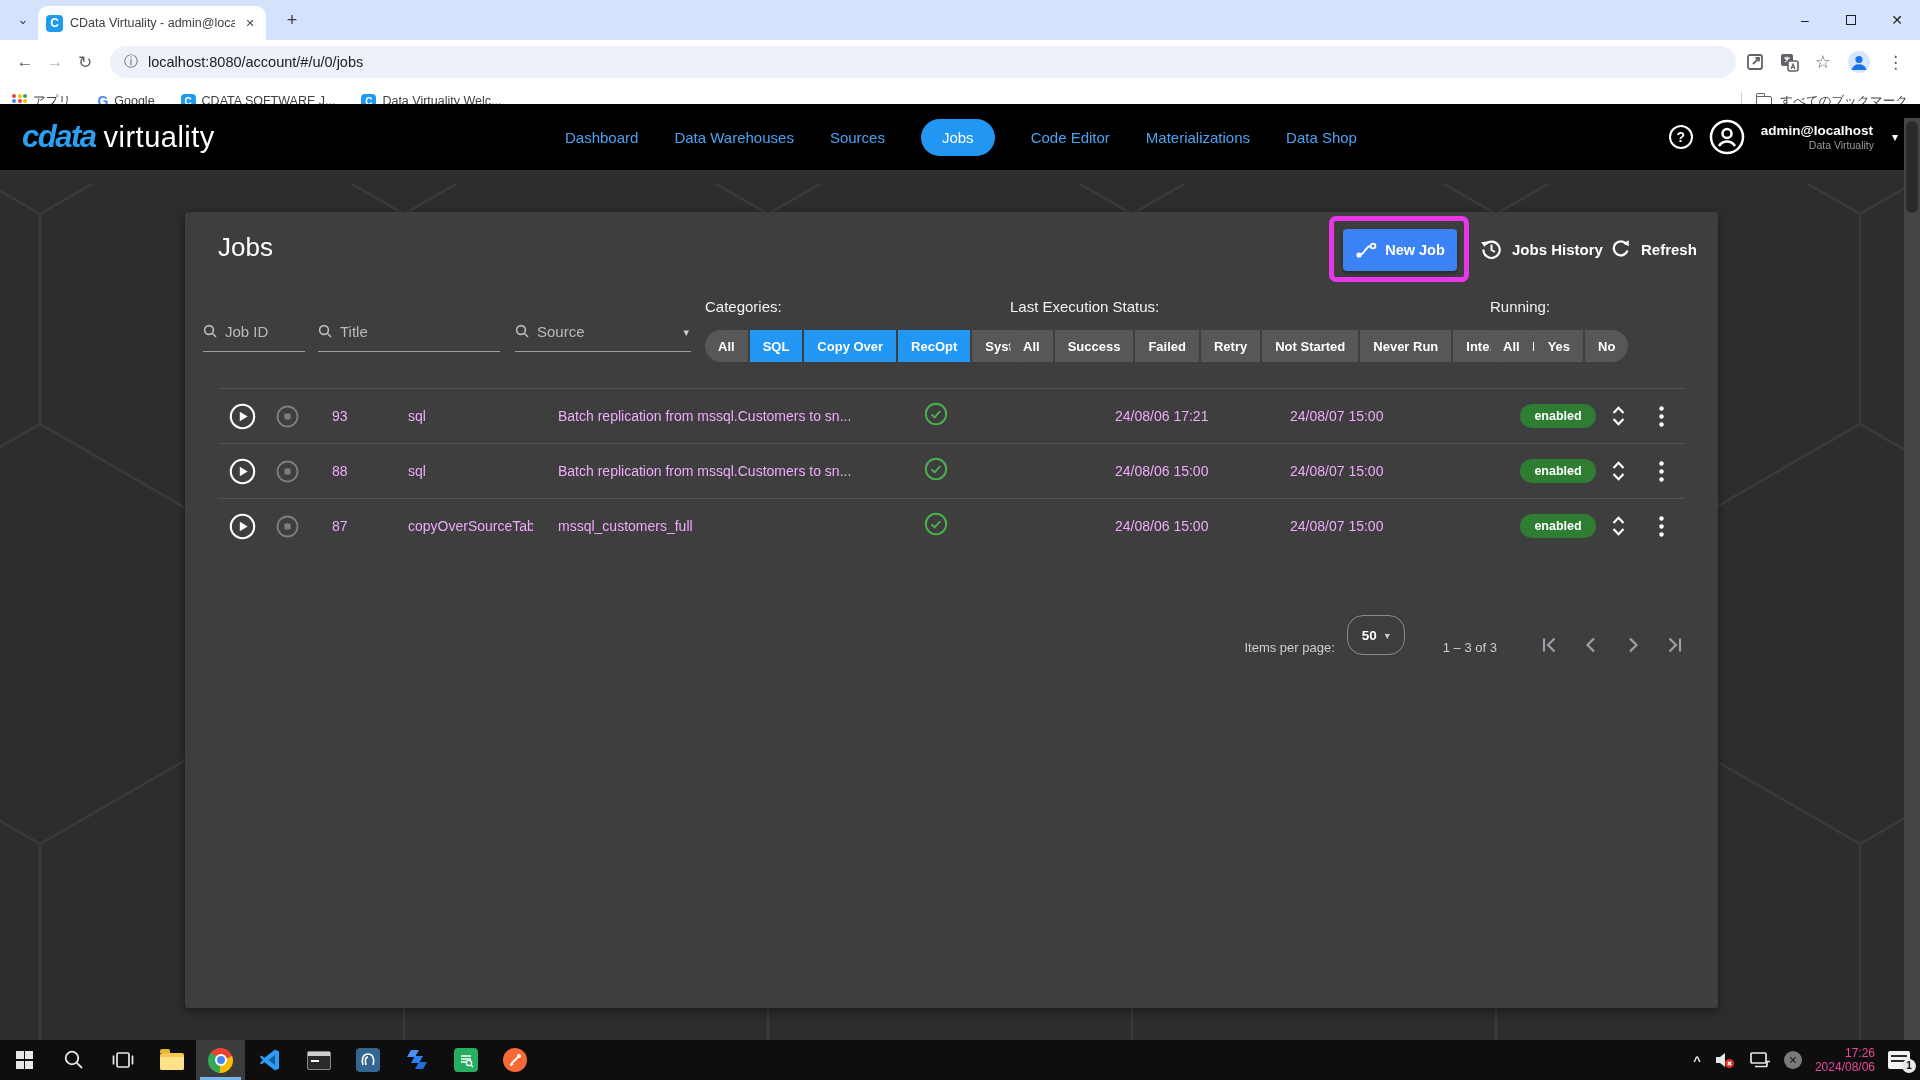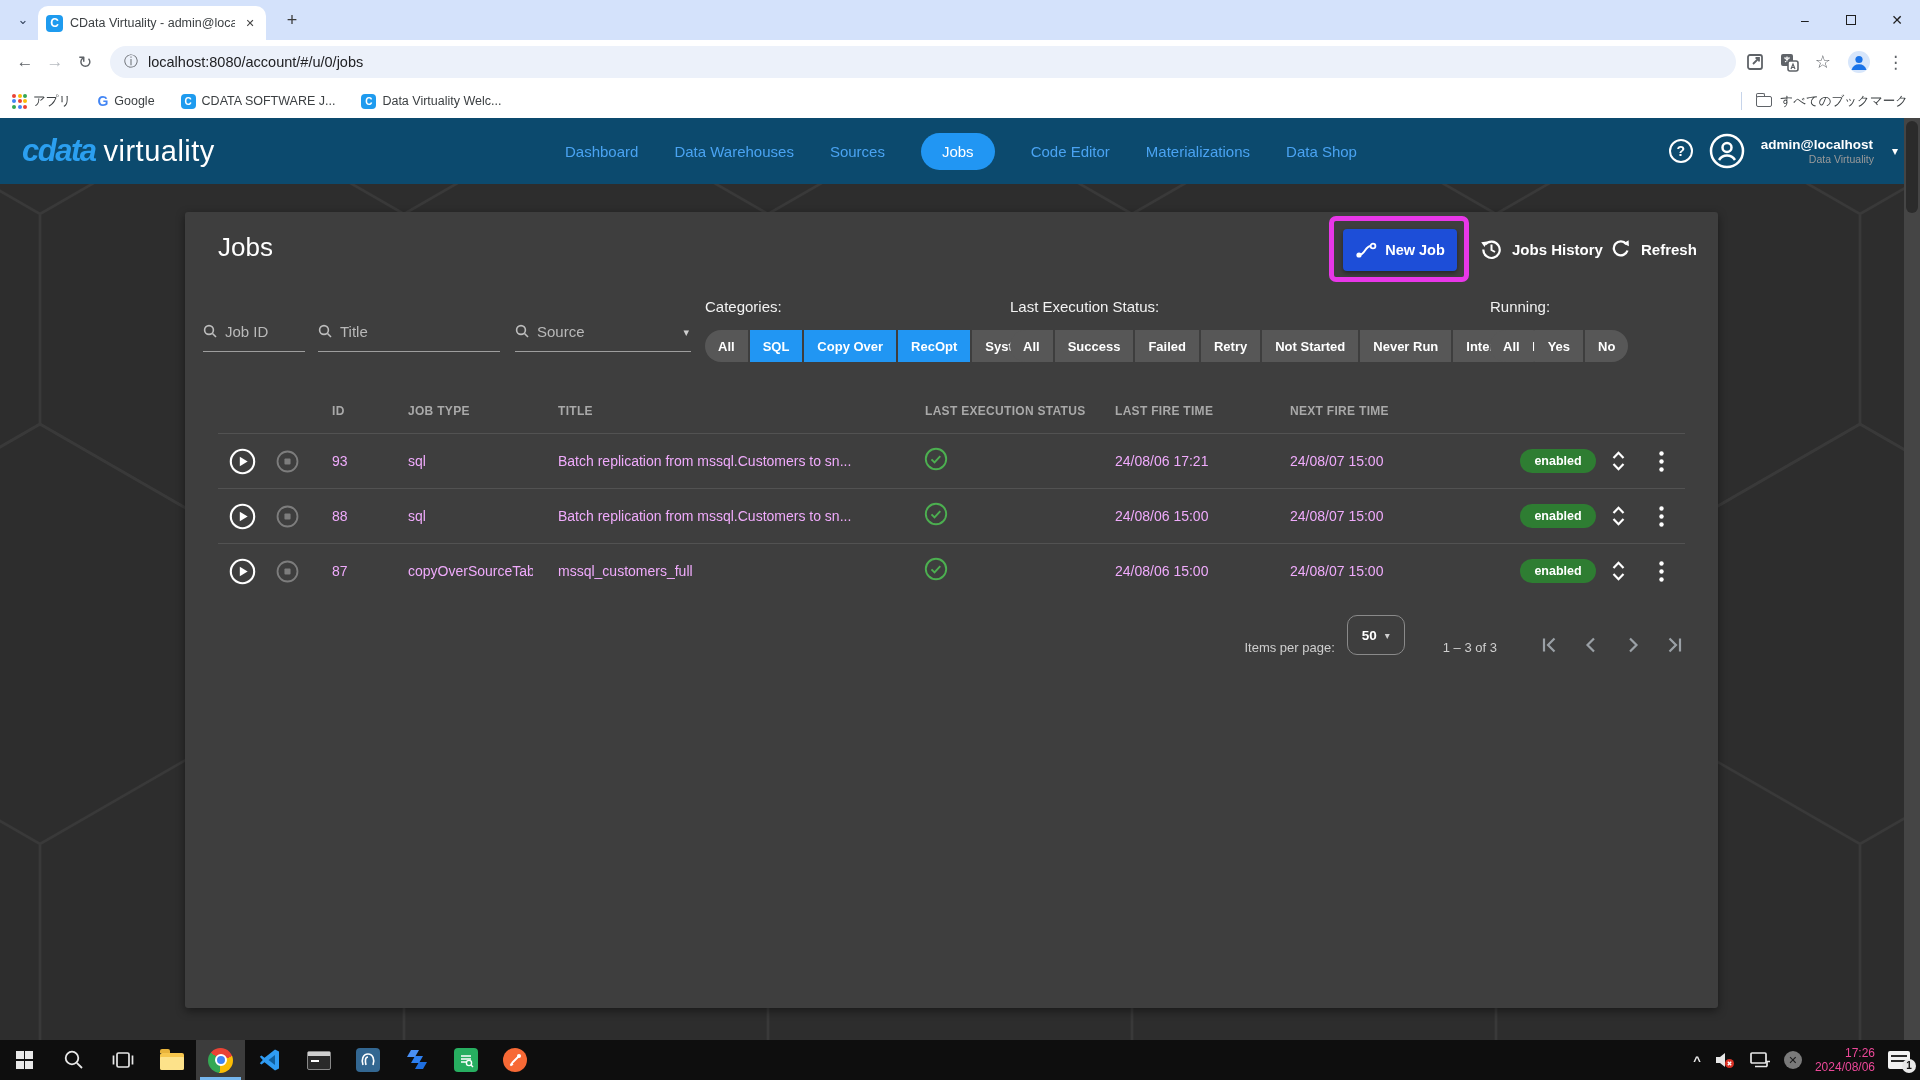--- a/index.html
+++ b/index.html
@@ -40,21 +40,21 @@
   .bm { display:flex; align-items:center; gap:6px; margin-right:26px; }
   .appsgrid { display:grid; grid-template-columns:repeat(3,4px); grid-gap:1.5px; }
   .appsgrid i { width:4px; height:4px; border-radius:50%; }
   .g-letter { color:#4285f4; font-weight:700; font-size:14px; }
   .bm-right { margin-left:auto; display:flex; align-items:center; gap:8px; }
   .bm-divider { width:1px; height:18px; background:#c6d4ea; margin-right:6px; }
   .folder-ic { width:16px; height:11px; border:1.6px solid #5f6368; border-radius:2px; position:relative; }
   .folder-ic::before { content:""; position:absolute; top:-4px; left:-1px; width:7px; height:3px; border:1.6px solid #5f6368; border-bottom:none; border-radius:2px 2px 0 0; }
 
   
-  .appnav { position:absolute; top:118px; left:0; width:1920px; height:66px; background:#0c4a6e;
+  .appnav { position:absolute; top:104px; left:0; width:1920px; height:66px; background:#000000;
             display:flex; align-items:center; padding:0 22px; }
   .logo { display:flex; align-items:baseline; gap:8px; }
   .logo-cdata { color:#2b9ff0; font-size:31px; font-weight:800; letter-spacing:-1.5px; font-style:italic; }
   .logo-virt { color:#fff; font-size:29px; font-weight:300; letter-spacing:0.5px; }
   .navlinks { position:absolute; left:565px; top:0; height:66px; display:flex; align-items:center; gap:36px; }
   .navlink { color:#4aa3f2; font-size:15px; font-weight:500; text-decoration:none; cursor:pointer; white-space:nowrap; }
   .navlink.active { background:#2196f3; color:#fff; padding:10px 21px; border-radius:22px; }
   .nav-right { margin-left:auto; display:flex; align-items:center; gap:16px; }
   .help-ic { width:24px; height:24px; border:2px solid #fff; border-radius:50%; color:#fff; font-size:14px;
              font-weight:700; display:flex; align-items:center; justify-content:center; }
@@ -67,21 +67,21 @@
   
   .mainarea { position:absolute; top:184px; left:0; width:1920px; height:856px; background:#2d2d2d; overflow:hidden; }
   .hexbg { position:absolute; top:0; left:0; }
   .pg-scrollbar { position:absolute; right:0; top:118px; width:16px; height:922px; background:#454545; z-index:40; }
   .pg-thumb { position:absolute; top:3px; left:2px; width:12px; height:92px; background:#2b2b2b; border-radius:6px; }
 
   .card { position:absolute; left:185px; top:28px; width:1533px; height:796px; background:#3e3e3e;
           border-radius:3px; box-shadow:0 3px 10px rgba(0,0,0,.45); }
   .page-title { position:absolute; left:33px; top:20px; font-size:26px; font-weight:500; color:#fff; }
 
-  .newjob-btn { position:absolute; left:1158px; top:17px; width:114px; height:42px; background:#1d4ed8;
+  .newjob-btn { position:absolute; left:1158px; top:17px; width:114px; height:42px; background:#3b82f6;
                 border:none; border-radius:4px; color:#fff; font-size:14.5px; font-weight:600;
                 display:flex; align-items:center; justify-content:center; gap:8px; cursor:pointer;
                 box-shadow:0 2px 4px rgba(0,0,0,.4); font-family:inherit; }
   .annotation { position:absolute; left:1144px; top:4px; width:140px; height:66px;
                 border:5px solid #e837e8; border-radius:7px; pointer-events:none; z-index:5; }
   .hdr-action { position:absolute; top:26px; display:flex; align-items:center; gap:9px; color:#fff;
                 font-size:15px; font-weight:600; cursor:pointer; }
   .act-history { left:1295px; }
   .act-refresh { left:1425px; }
 
@@ -117,21 +117,21 @@
   .c-id { padding-left:24px; } .c-type { padding-left:30px; } .c-title { padding-left:25px; }
   .c-status { padding-left:17px; } .c-last { padding-left:17px; } .c-next { padding-left:22px; }
   .icbtn { display:flex; align-items:center; justify-content:center; cursor:pointer; }
   .statecell { display:flex; justify-content:center; }
   .pill { background:#2e7d32; color:#fff; font-size:12.5px; font-weight:600; padding:5px 14px; border-radius:14px; }
   .status-ic { margin-left:16px; }
 
   
   .pagination { position:absolute; right:33px; top:399px; height:44px; display:flex; align-items:flex-end; }
   .pp-label { color:#cfcfcf; font-size:13px; margin-right:12px; }
-  .pp-box { width:58px; height:40px; border:1px solid #8a8a8a; border-radius:10px; display:flex;
+  .pp-box { width:58px; height:40px; border:1px solid #8a8a8a; border-radius:16px; display:flex;
             align-items:center; justify-content:center; gap:8px; color:#fff; font-size:13.5px; font-weight:700; cursor:pointer; }
   .pp-caret { color:#cfcfcf; font-size:10px; }
   .pg-range { color:#cfcfcf; font-size:13px; margin:0 42px 0 38px; }
   .pg-nav { display:flex; gap:22px; }
   .pg-btn { cursor:pointer; display:flex; align-items:center; }
 
   
   .taskbar { position:absolute; left:0; top:1040px; width:1920px; height:40px; background:#0e0e0e;
              display:flex; align-items:stretch; }
   .tcell { width:49px; display:flex; align-items:center; justify-content:center; position:relative; }
@@ -363,33 +363,20 @@
       </div>
 
       <div class="grouplabel lbl-run">Running:</div>
       <div class="chips ch-run">
         <span class="chip">All</span>
         <span class="chip">Yes</span>
         <span class="chip">No</span>
       </div>
 
       <div class="jobtable">
-        <div class="trow thead">
-          <div></div>
-            <div></div>
-          <div class="th c-id">ID</div>
-          <div class="th c-type">JOB TYPE</div>
-          <div class="th c-title">TITLE</div>
-          <div class="th c-status">LAST EXECUTION STATUS</div>
-          <div class="th c-last">LAST FIRE TIME</div>
-          <div class="th c-next">NEXT FIRE TIME</div>
-          <div></div>
-            <div></div>
-            <div></div>
-        </div>
 
         <div class="trow">
           <div class="icbtn">
               <svg width="27" height="27" viewBox="0 0 24 24">
                 <circle cx="12" cy="12" r="10.4" fill="none" stroke="#fff" stroke-width="1.9"></circle>
                 <path d="M9.6 7.8l7 4.2-7 4.2z" fill="#fff"></path>
               </svg>
             </div>
           <div class="icbtn">
               <svg width="23" height="23" viewBox="0 0 24 24">

